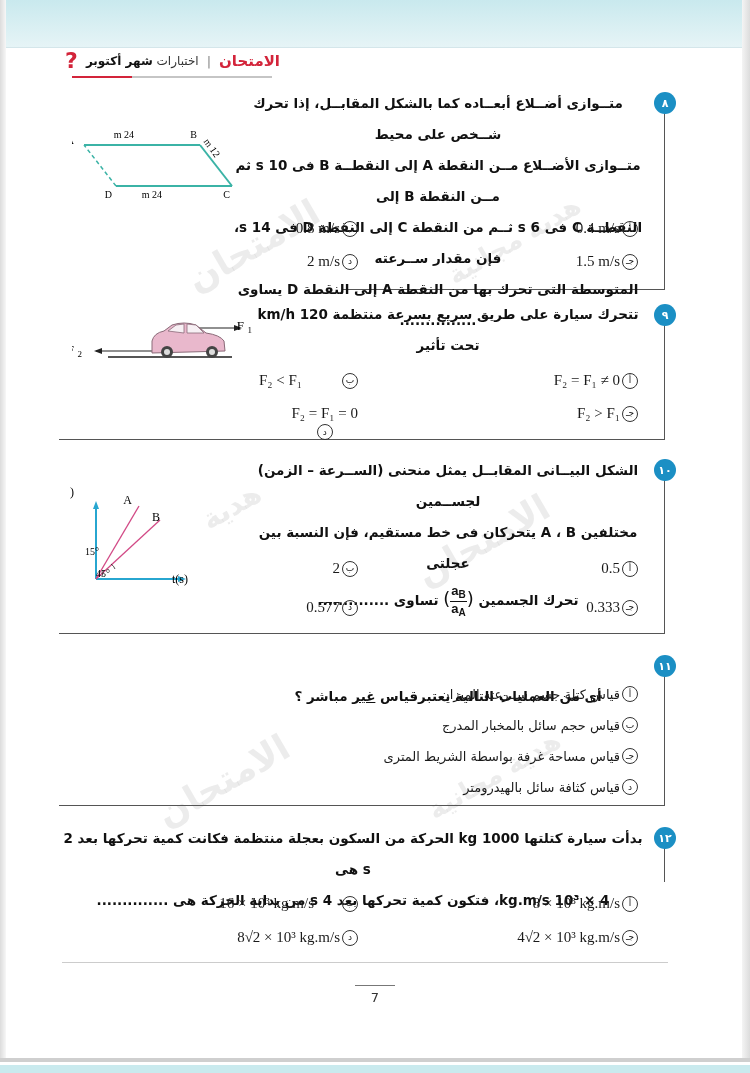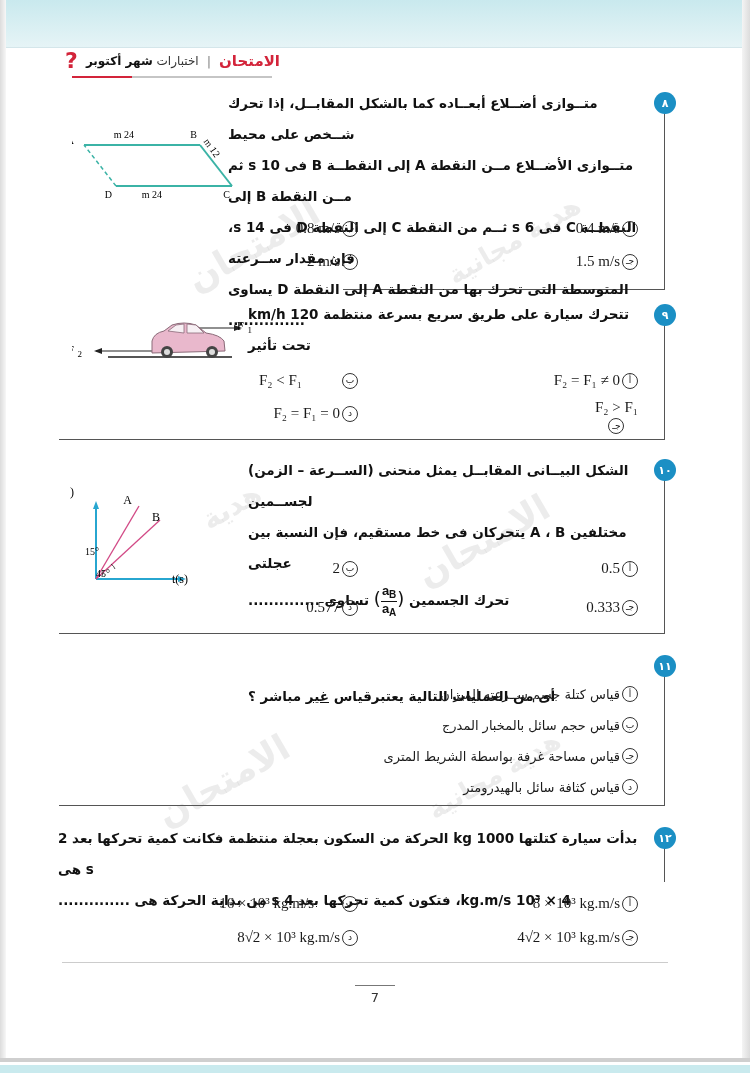--- a/index.html
+++ b/index.html
@@ -52,21 +52,21 @@
   .q .qbottom {
     position: absolute; right: 3px; height: 1px; background: #555;
   }
   .q .num {
     position: absolute; right: -8px; width: 22px; height: 22px; border-radius: 50%;
     background: #1b8fc4; color: #fff; font-size: 11px; font-weight: bold;
     display: flex; align-items: center; justify-content: center;
   }
   .q .text {
     position: absolute; right: 20px; font-weight: bold; font-size: 13.5px;
-    line-height: 31px; color: #111; text-align: left;
+    line-height: 31px; color: #111; text-align: center;
   }
   .opt {
     position: absolute; font-family: "Liberation Serif", serif; font-size: 15px;
     direction: ltr; display: flex; align-items: center; gap: 2px; white-space: nowrap;
   }
   .opt.ar { direction: rtl; font-family: "DejaVu Sans", sans-serif; font-size: 13px; }
   .circ {
     display: inline-flex; width: 16px; height: 16px; border: 1px solid #333; border-radius: 50%;
     align-items: center; justify-content: center; font-size: 9px; font-family: "DejaVu Sans", sans-serif;
     line-height: 1;
@@ -177,25 +177,25 @@
       <circle cx="140" cy="39" r="3" fill="#ddd"></circle>
   </svg>
   <div class="opt" style="right:30px;top:69px;">
     <span>F₂ = F₁ ≠ 0</span>
       <span class="circ">أ</span>
   </div>
   <div class="opt" style="right:310px;top:69px;gap:40px;">
     <span>F₂ &lt; F₁</span>
       <span class="circ">ب</span>
   </div>
-  <div class="opt" style="right:30px;top:96px;flex-direction:column;">
+  <div class="opt" style="right:30px;top:102px;">
     <span>F₂ &gt; F₁</span>
       <span class="circ">جـ</span>
   </div>
-  <div class="opt" style="right:310px;top:102px;">
+  <div class="opt" style="right:310px;top:102px;flex-direction:column;">
     <span>F₂ = F₁ = 0</span>
       <span class="circ">د</span>
   </div>
 </div>
 
 <div class="q" style="top:459px;height:174px;">
   <div class="qline" style="top:20px;height:154px;"></div>
   <div class="qbottom" style="top:174px;width:606px;"></div>
   <div class="num" style="top:0px;">١٠</div>
   <div class="text" style="top:-4px;width:400px;">

